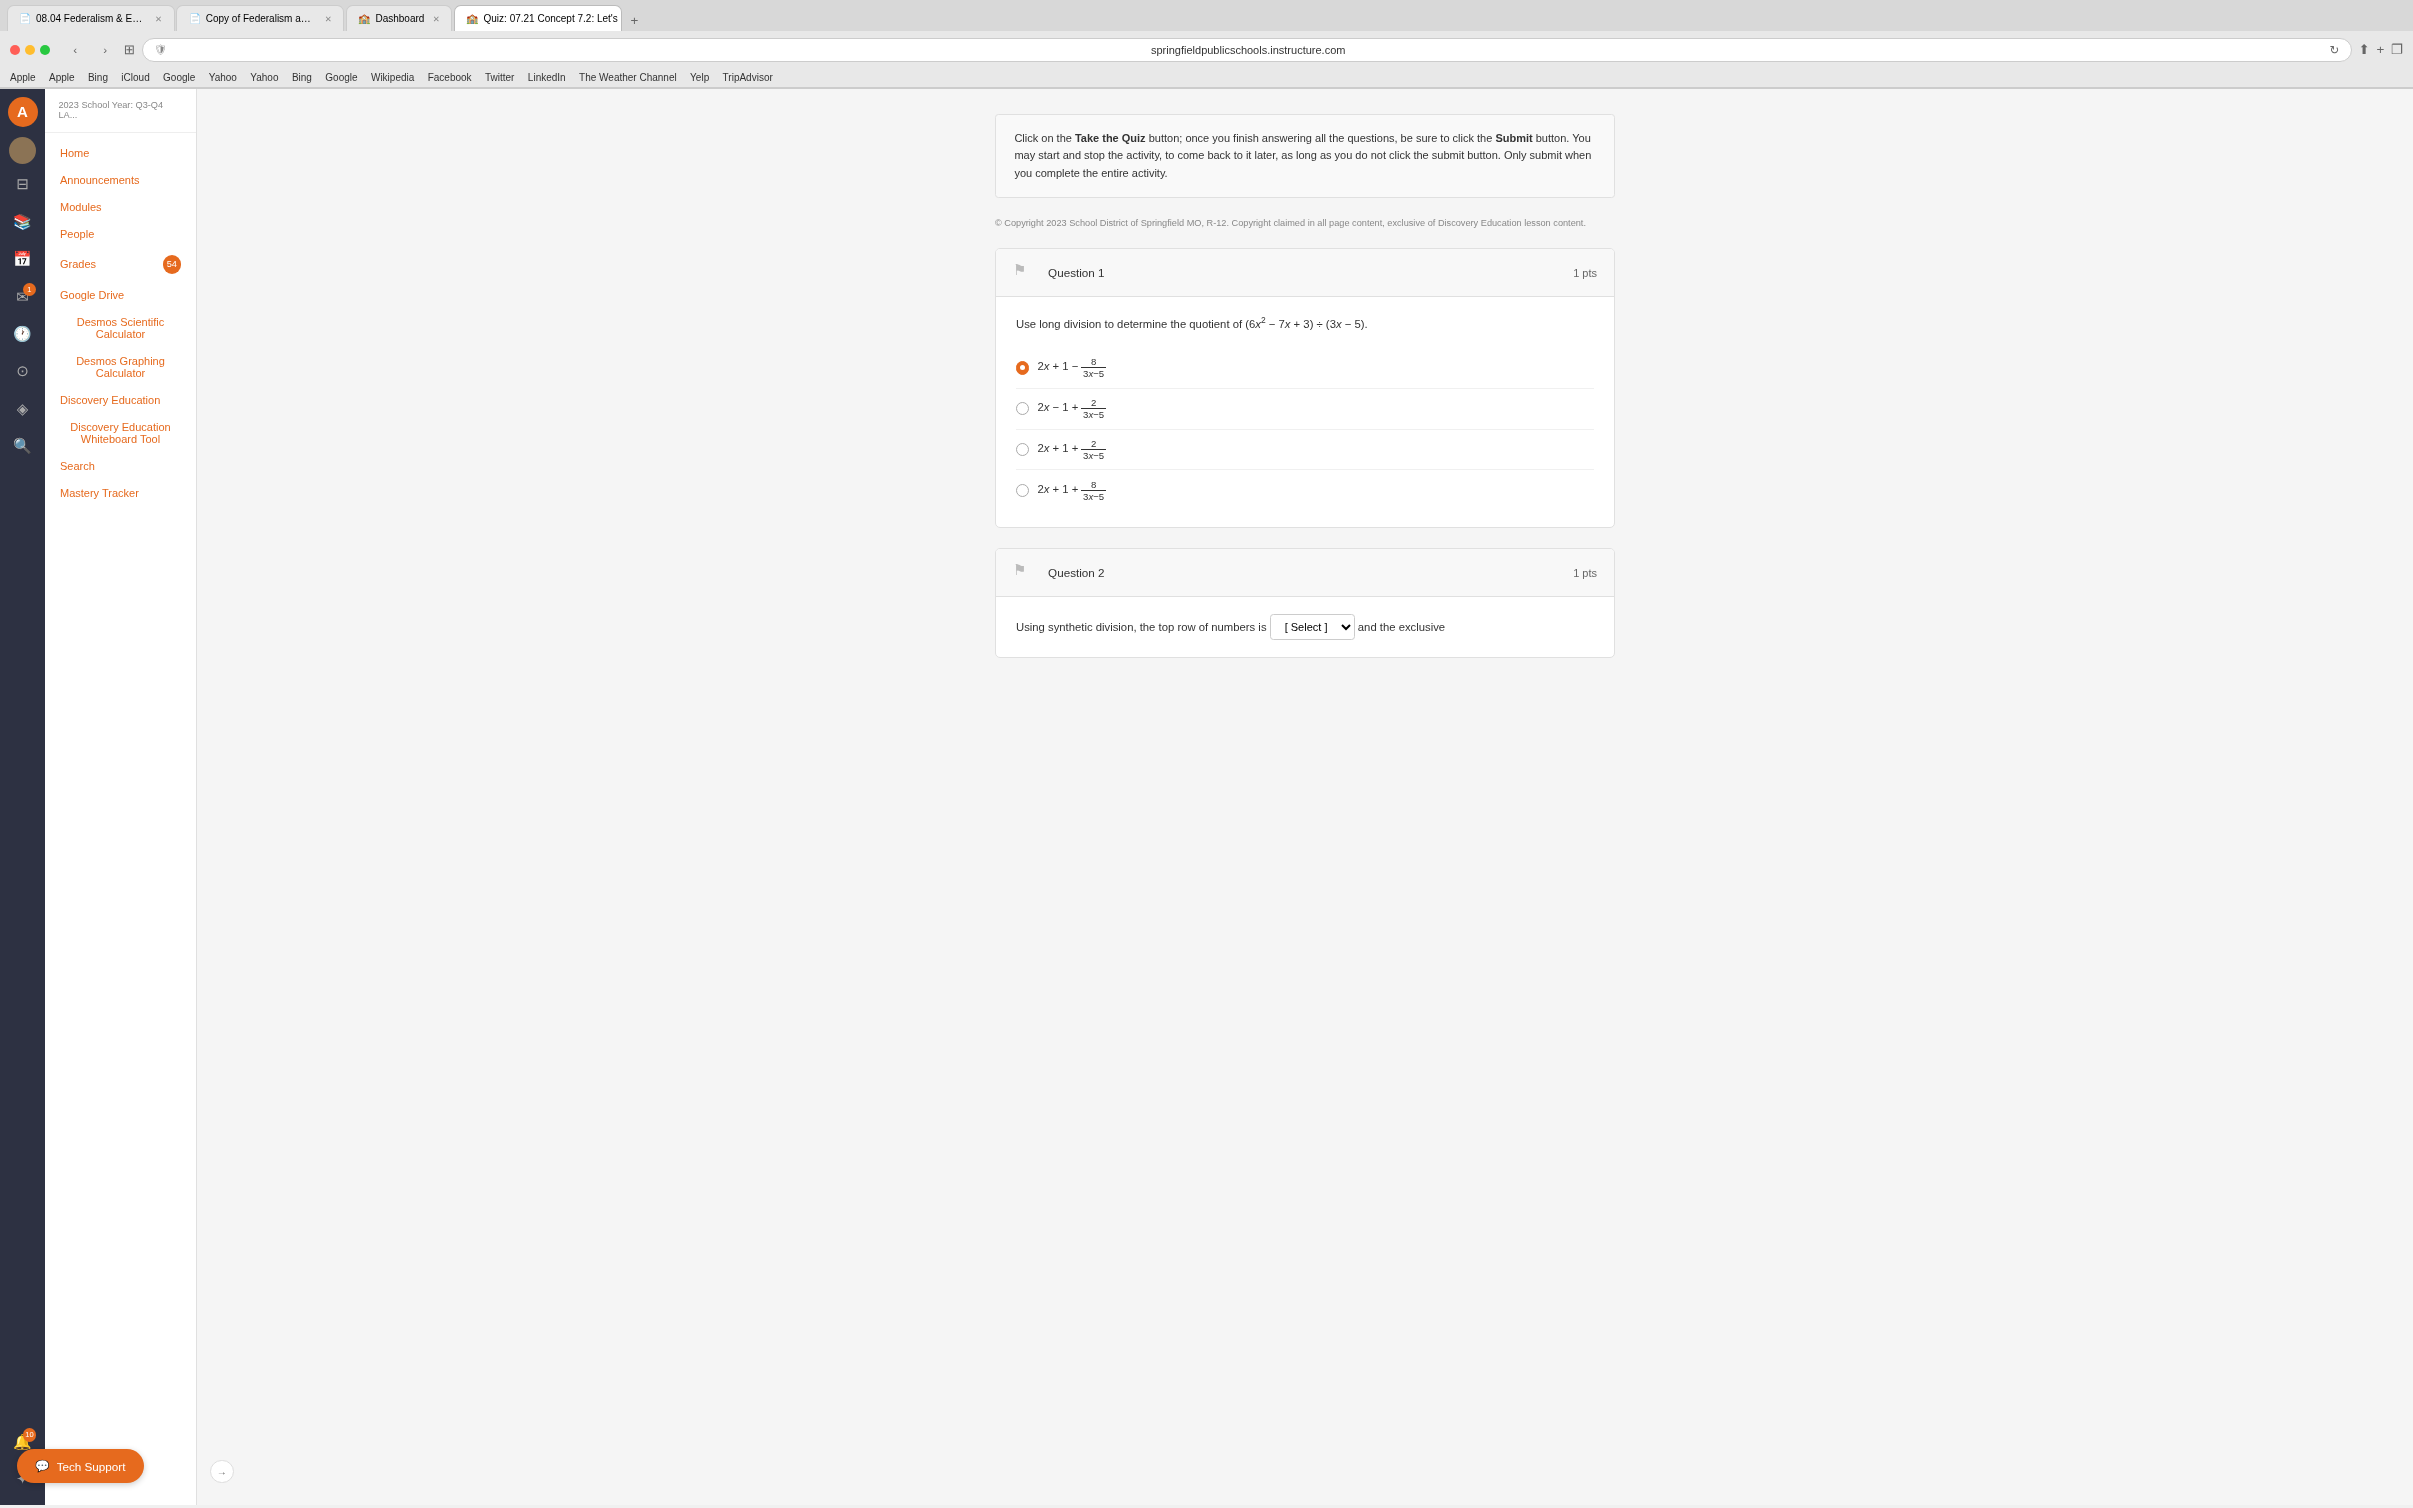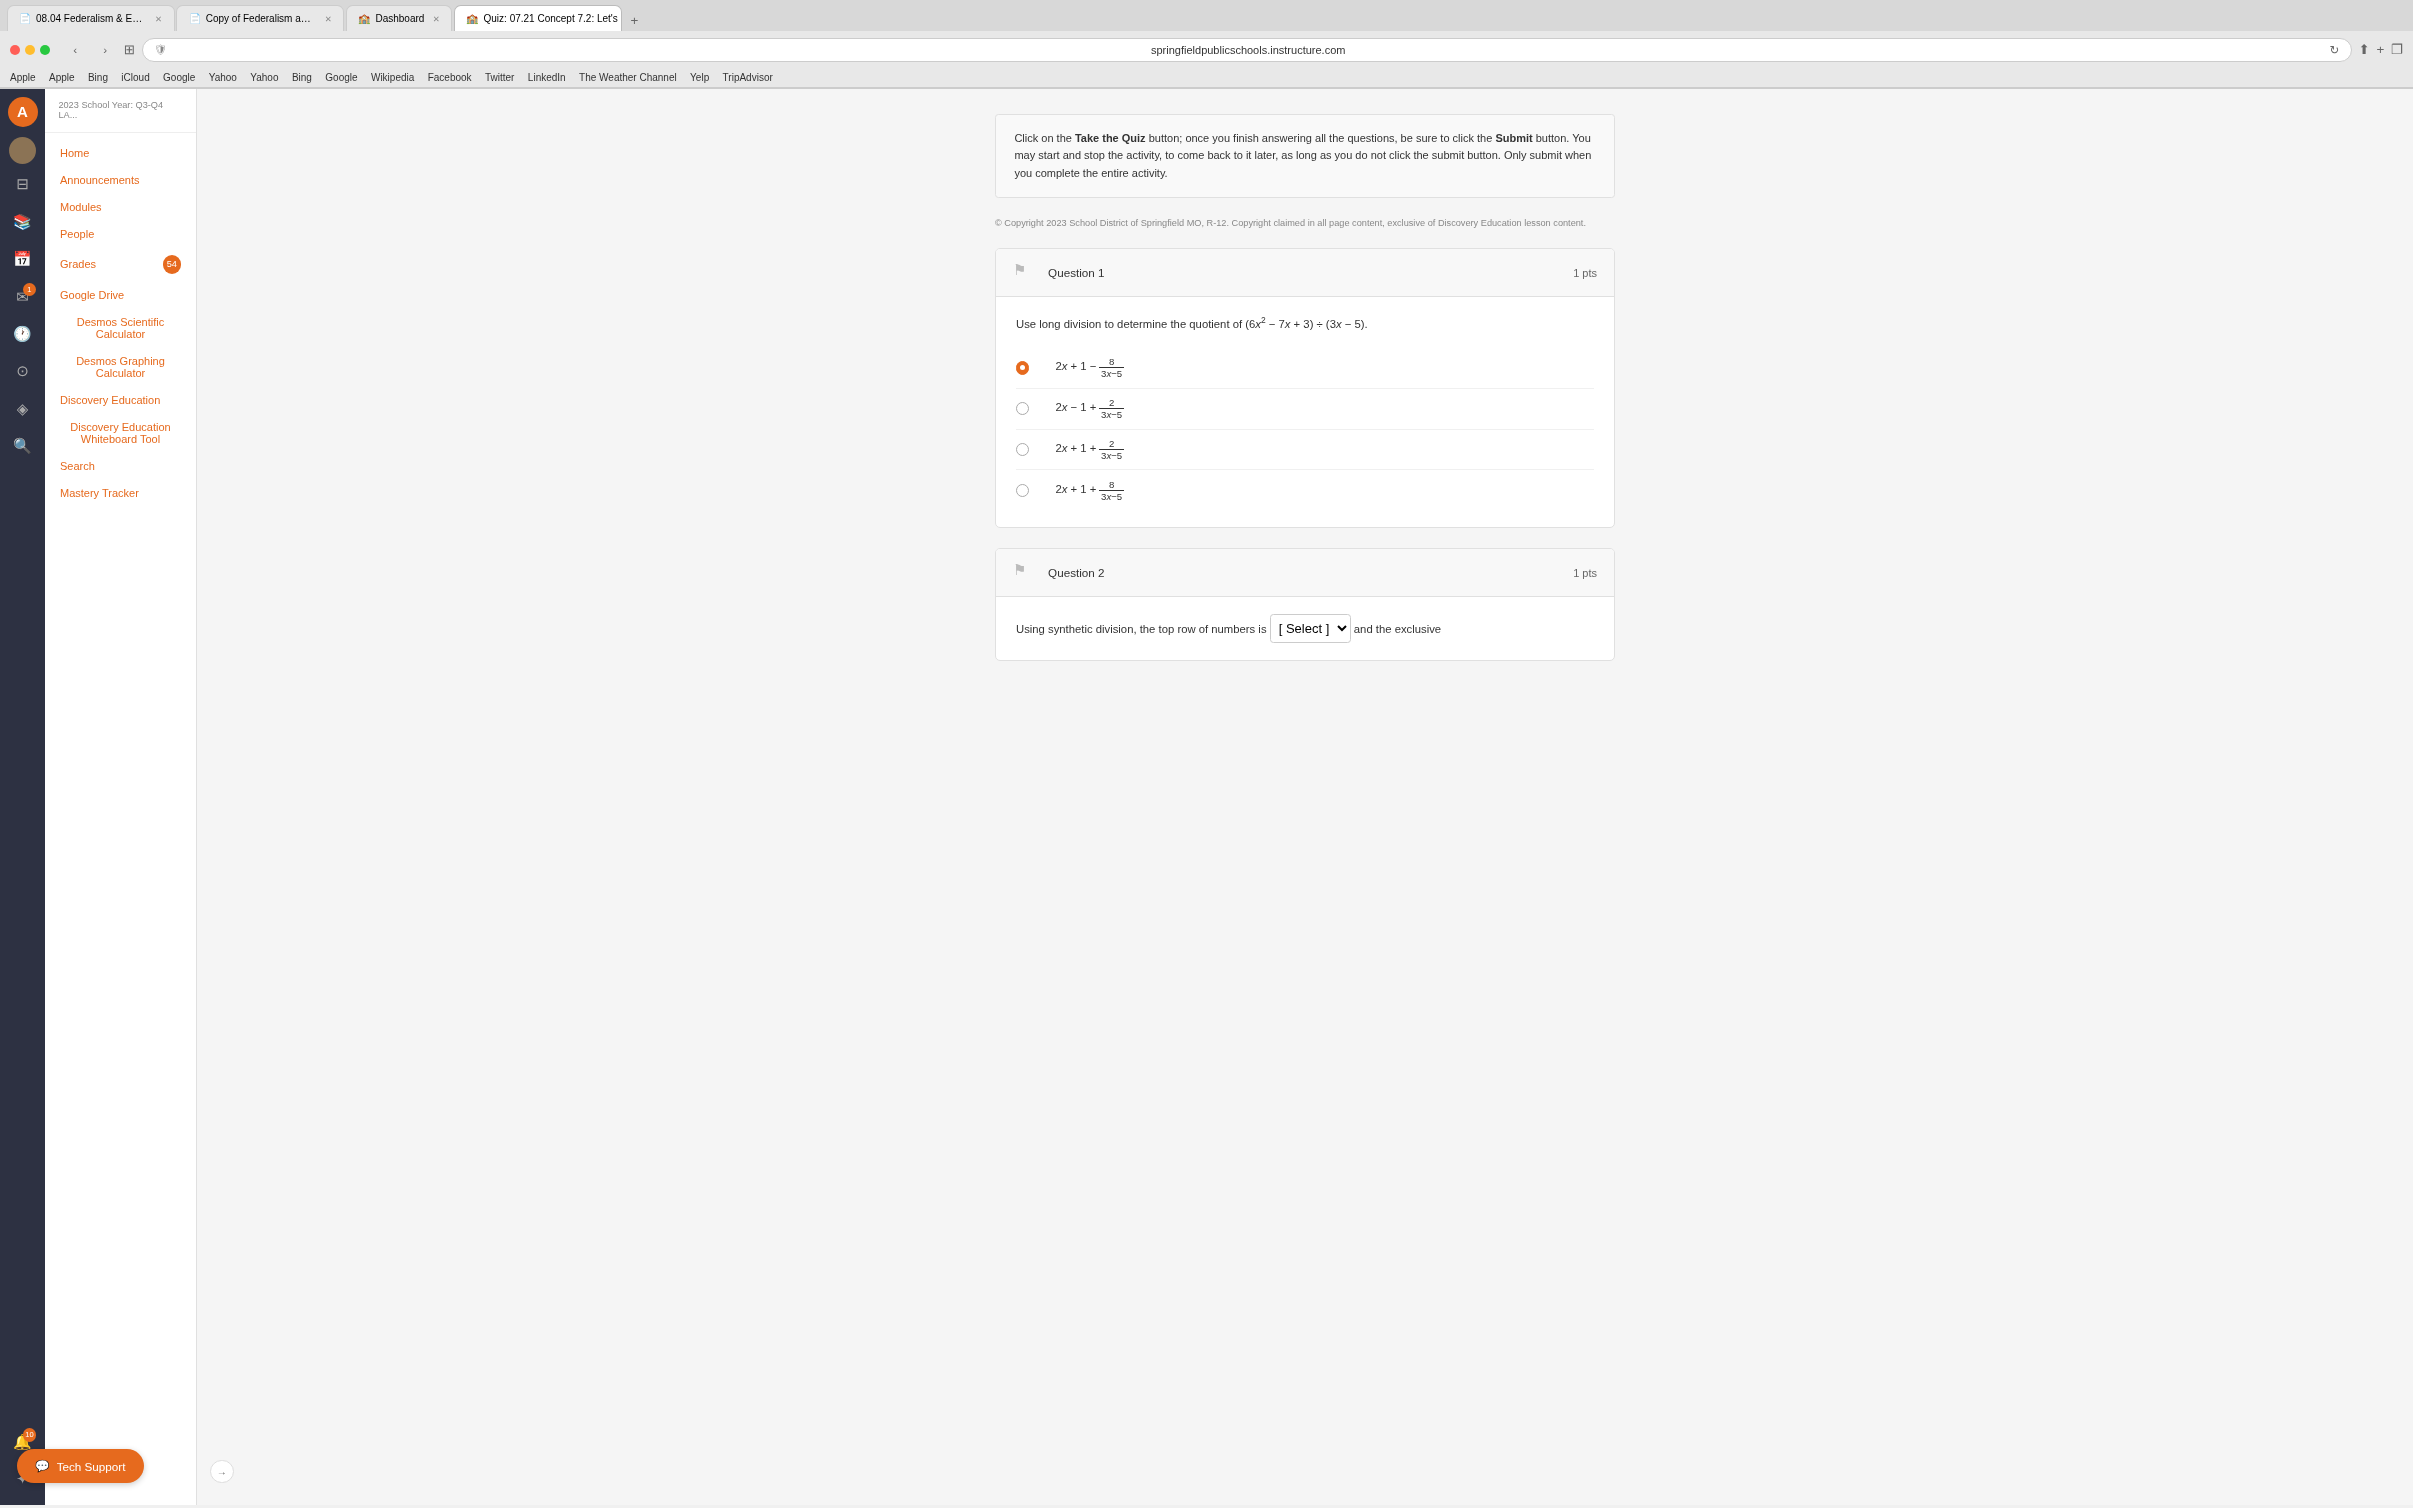--- a/index.html
+++ b/index.html
@@ -57,29 +57,29 @@
     .instructions-box { background: #f9f9f9; border: 0.8px solid #e0e0e0; border-radius: 3.4px; padding: 15px 18.4px; margin-bottom: 20px; font-size: 11px; color: #333; line-height: 1.6; }
     .instructions-box b { font-weight: bold; }
     .copyright { font-size: 9.2px; color: #888; margin-bottom: 20px; }
 
     
     .question-card { background: white; border: 0.8px solid #e0e0e0; border-radius: 5px; margin-bottom: 20px; overflow: hidden; }
     .question-header { display: flex; justify-content: space-between; align-items: center; padding: 11.7px 17px; background: #f8f8f8; border-bottom: 0.8px solid #e0e0e0; font-size: 11.7px; font-weight: 500; color: #333; }
     .question-pts { color: #666; font-size: 11px; }
     .question-body { padding: 17px 20px; }
     .question-text { font-size: 11.3px; color: #333; margin-bottom: 15px; line-height: 1.6; }
-    .answer-choice { display: flex; align-items: center; gap: 26px; padding: 8.4px 0; border-bottom: 0.8px solid #f0f0f0; font-size: 11.3px; color: #333; }
+    .answer-choice { display: flex; align-items: center; gap: 8px; padding: 8.4px 0; border-bottom: 0.8px solid #f0f0f0; font-size: 11.3px; color: #333; }
     .answer-choice:last-child { border-bottom: none; }
     .radio-btn { width: 13.4px; height: 13.4px; border-radius: 50%; border: 1.7px solid #aaa; flex-shrink: 0; display: flex; align-items: center; justify-content: center; }
     .radio-btn.selected { border-color: #e66a1e; background: #e66a1e; }
     .radio-btn.selected::after { content: ''; width: 5px; height: 5px; background: white; border-radius: 50%; }
     .question-flag { width: 20px; height: 23.5px; margin-right: 6.7px; color: #bbb; font-size: 15px; }
 
     
-    .dropdown-select { padding: 5px 4px; border: 0.8px solid #ccc; border-radius: 3.4px; font-size: 13px; background: white; cursor: pointer; }
+    .dropdown-select { padding: 5px 10px; border: 0.8px solid #ccc; border-radius: 3.4px; font-size: 11px; background: white; cursor: pointer; }
 
     
     .tech-support-btn { position: fixed; bottom: 25px; left: 17px; background: #e66a1e; color: white; border: none; border-radius: 20px; padding: 10px 18.4px; font-size: 11.7px; font-weight: 500; cursor: pointer; display: flex; align-items: center; gap: 6.7px; box-shadow: 0 1.7px 6.7px rgba(0,0,0,0.2); z-index: 1000; }
 
     
     .collapse-btn { position: fixed; bottom: 25px; left: 210px; background: white; border: 0.8px solid #ddd; border-radius: 50%; width: 23.5px; height: 23.5px; display: flex; align-items: center; justify-content: center; cursor: pointer; color: #666; font-size: 10px; z-index: 999; }
 
     .avatar { width: 27px; height: 27px; border-radius: 50%; background: #8B7355; display: flex; align-items: center; justify-content: center; color: white; font-size: 10px; overflow: hidden; }
     sup { font-size: 0.75em; vertical-align: super; }
     .frac { display: inline-block; vertical-align: middle; text-align: center; font-size: 0.85em; }

